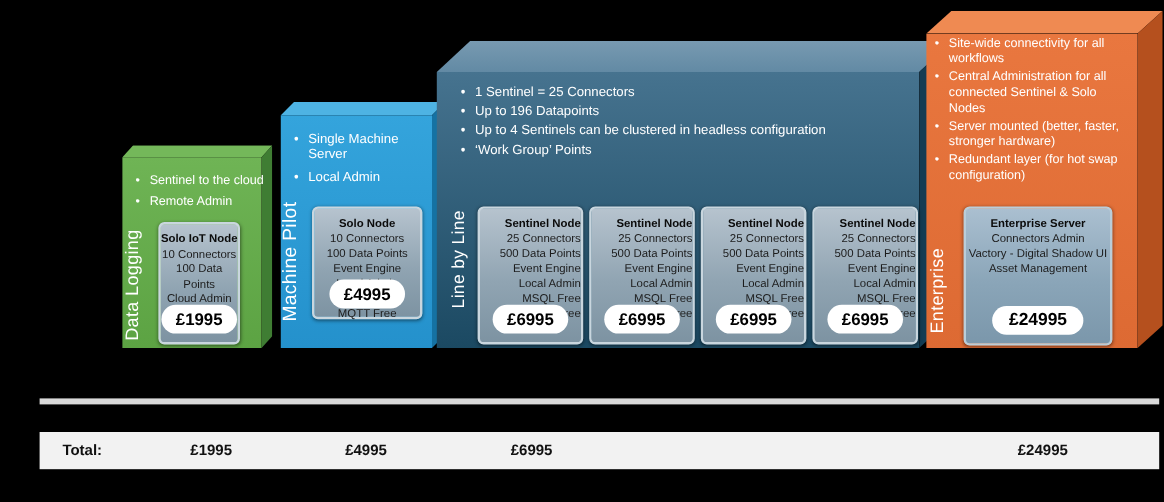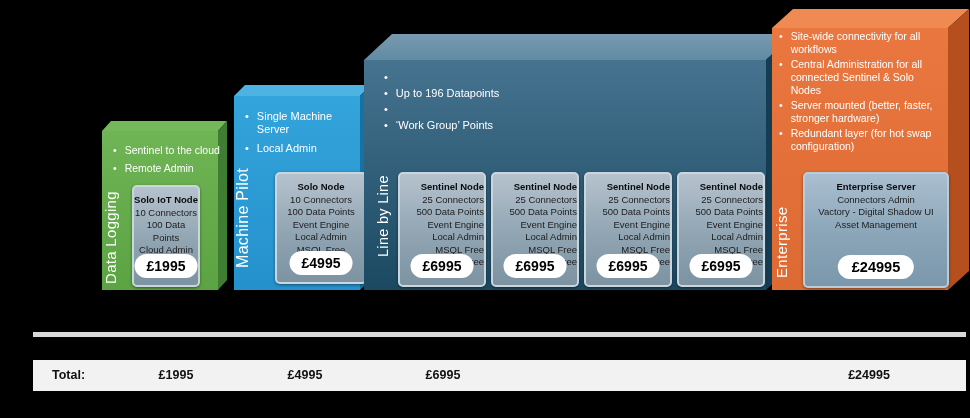--- a/index.html
+++ b/index.html
@@ -39,24 +39,24 @@
   .vlabel.o{left:773px;top:196px;width:24px;height:92px;font-size:15px;}
 
   .card{
     position:absolute;border:2px solid #c9d6de;border-radius:5px;box-sizing:border-box;
     background:linear-gradient(180deg,#b6c3ce 0%,#90a4b2 55%,#7d93a2 100%);
     text-align:center;color:#1c1c1c;box-shadow:0 1px 3px rgba(0,0,0,.45);
   }
   .card .title{font-weight:bold;font-size:9.5px;color:#0b0b0b;margin-top:7px;line-height:12.5px;}
   .card .line{font-size:9.5px;line-height:12.5px;}
   .card.c-green{left:132px;top:185px;width:68px;height:102px;}
-  .card.c-blue{left:275px;top:172px;width:92px;height:112px;}
+  .card.c-blue{left:260px;top:172px;width:92px;height:94px;}
   .card.c-steel{top:172px;width:88px;height:115px;text-align:right;}
   .card.c-s0{left:398px;} .card.c-s1{left:491px;} .card.c-s2{left:584px;} .card.c-s3{left:677px;}
-  .card.c-ent{left:803px;top:172px;width:146px;height:116px;background:linear-gradient(180deg,#aabfd0 0%,#8aa5b8 55%,#7b97ab 100%);border-color:#b9cdd9;}
+  .card.c-ent{left:803px;top:172px;width:124px;height:116px;background:linear-gradient(180deg,#aabfd0 0%,#8aa5b8 55%,#7b97ab 100%);border-color:#b9cdd9;}
 
   .pill{
     position:absolute;left:50%;bottom:7px;transform:translateX(-50%);
     background:#fff;border-radius:13px;padding:4px 12px;white-space:nowrap;
     font-weight:bold;font-size:14px;color:#000;
   }
   .pill.big{font-size:14.5px;padding:4px 14px;}
 
   .divider-bar{position:absolute;left:33px;top:332px;width:933px;height:5px;background:#d9d9d9;}
   .total-row{position:absolute;left:33px;top:360px;width:933px;height:31px;background:#f2f2f2;}
@@ -121,27 +121,29 @@
     </div>
   </div>
 
   <div>
     <div class="face face-top" style="--dx:28px;left:364px;top:34px;width:430px;height:26px;background:linear-gradient(180deg,#789ab1 0%,#628aa4 100%);"></div>
     <div class="face face-side" style="--dy:26px;left:766px;top:34px;width:28px;height:256px;background:#143c53;"></div>
     <div class="front steel"></div>
     <div class="bullets s">
       <div class="bullet">
           <span class="dot">•</span>
+          <span>1 Sentinel = 25 Connectors</span>
         </div>
       <div class="bullet">
           <span class="dot">•</span>
           <span>Up to 196 Datapoints</span>
         </div>
       <div class="bullet">
           <span class="dot">•</span>
+          <span>Up to 4 Sentinels can be clustered in headless configuration</span>
         </div>
       <div class="bullet">
           <span class="dot">•</span>
           <span>‘Work Group’ Points</span>
         </div>
     </div>
     <div class="vlabel s">Line by Line</div>
 
     <div class="card c-steel c-s0">
       <div class="title">Sentinel Node</div>

